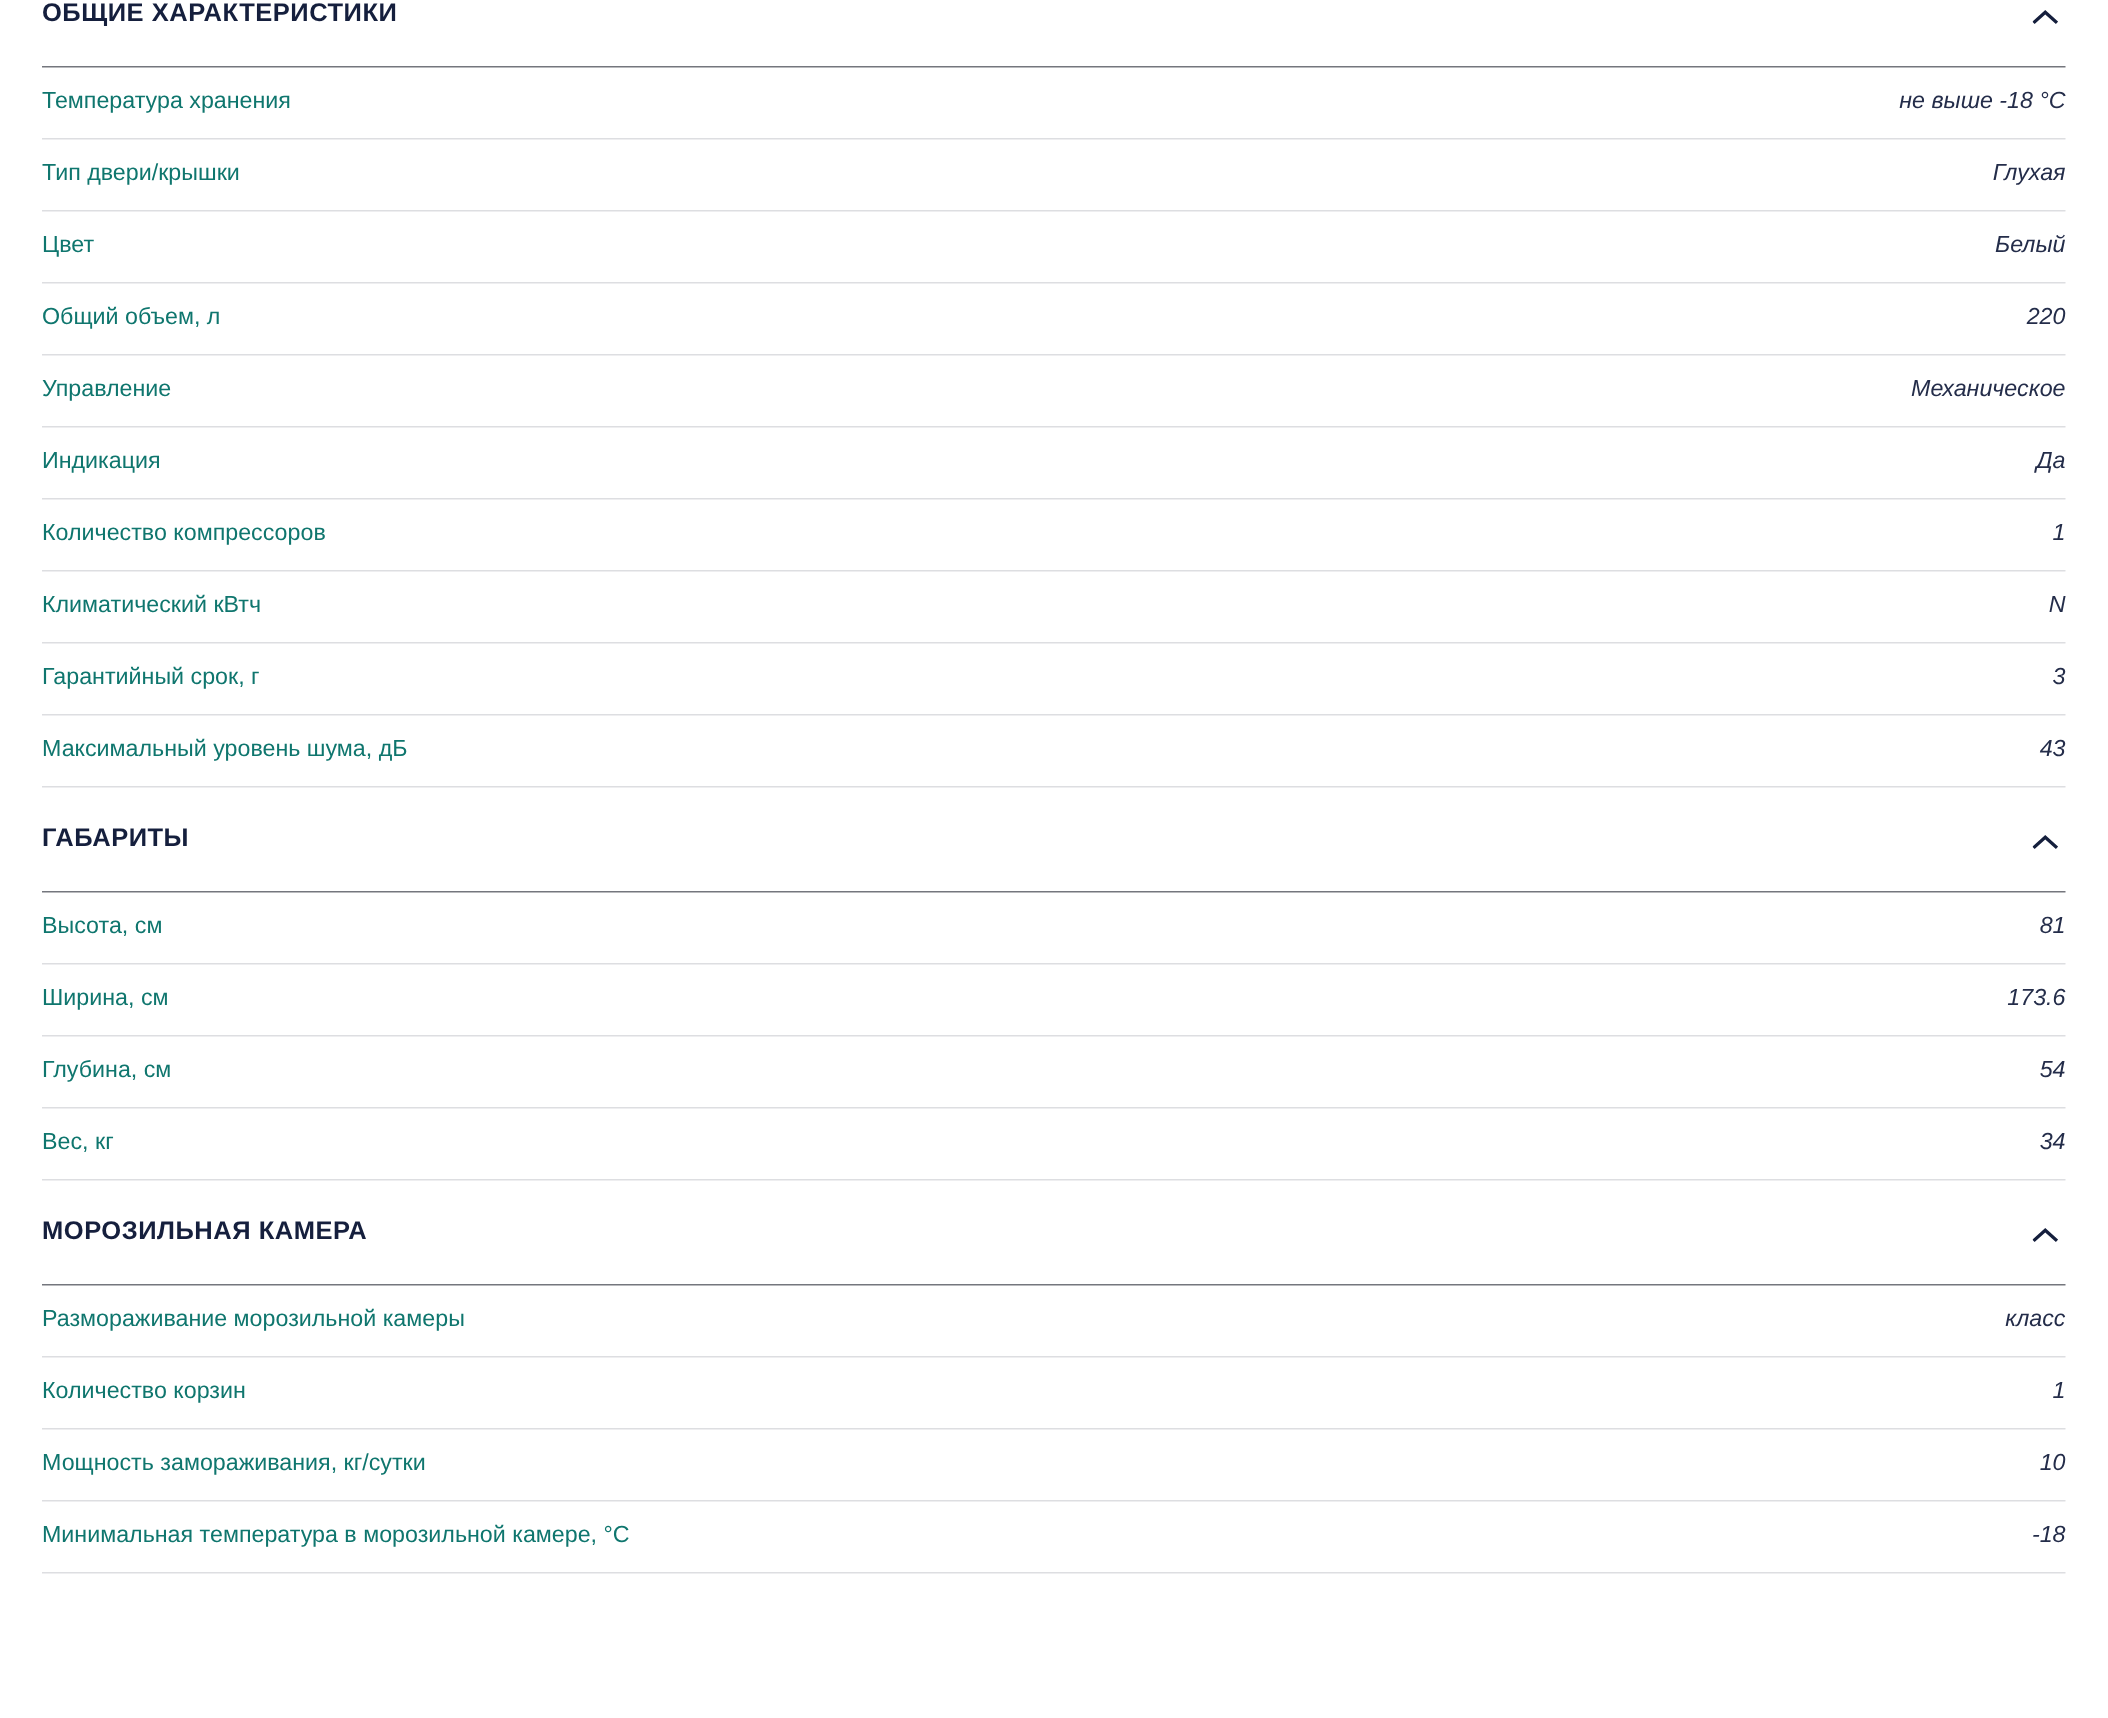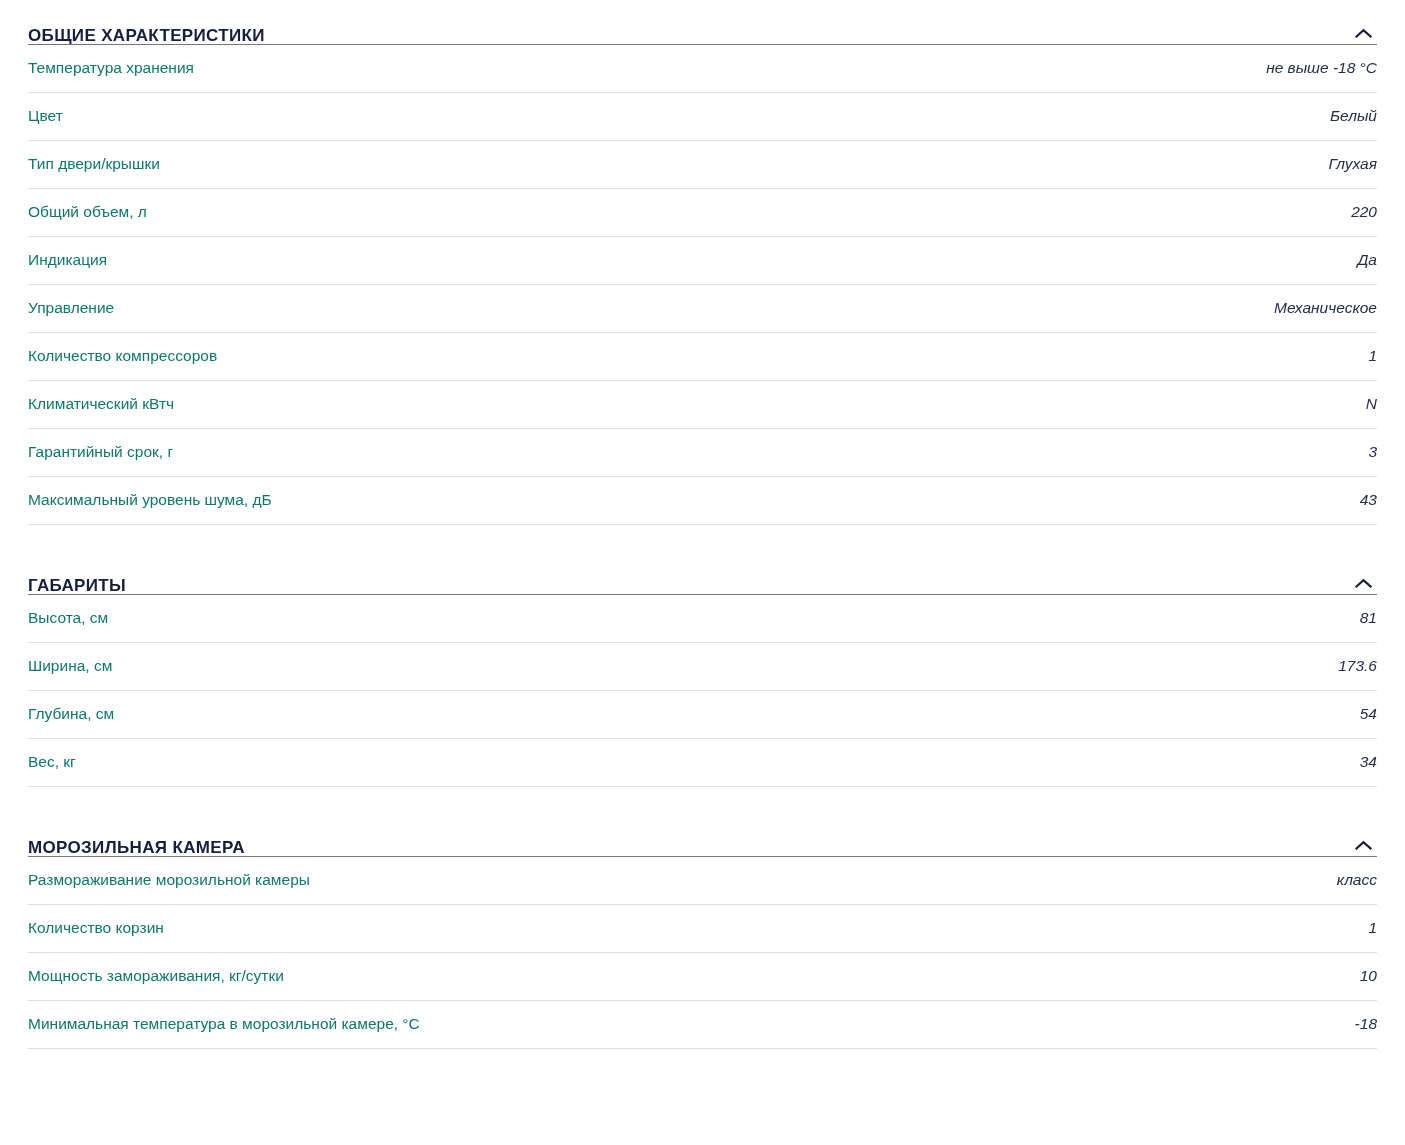--- a/index.html
+++ b/index.html
@@ -21,21 +21,21 @@
   .spec-sheet {
     width: 1405px;
     padding: 0 28px 0 28px;
   }
 
   
   .spec-section { width: 100%; }
 
   .section-header {
     display: flex;
-    align-items: flex-end;
+    align-items: flex-start;
     justify-content: space-between;
     height: 45px;
     cursor: pointer;
     border-bottom: 1px solid #74767d;
   }
   .section-title {
     font-size: 17px;
     font-weight: 700;
     letter-spacing: 0.35px;
     color: #151f3d;
@@ -95,38 +95,38 @@
           <svg width="17" height="11" viewBox="0 0 17 11">
             <path d="M1.5 8.5 L8.5 2.2 L15.5 8.5" fill="none" stroke="#151f3d" stroke-width="2.2" stroke-linecap="square" stroke-linejoin="miter"></path>
           </svg>
         </span>
       </div>
       <div class="spec-row">
         <div class="spec-label">Температура хранения</div>
         <div class="spec-value">не выше -18 °C</div>
       </div>
       <div class="spec-row">
+        <div class="spec-label">Тип двери/крышки</div>
+        <div class="spec-value">Глухая</div>
+      </div>
+      <div class="spec-row">
         <div class="spec-label">Цвет</div>
         <div class="spec-value">Белый</div>
-      </div>
-      <div class="spec-row">
-        <div class="spec-label">Тип двери/крышки</div>
-        <div class="spec-value">Глухая</div>
       </div>
       <div class="spec-row">
         <div class="spec-label">Общий объем, л</div>
         <div class="spec-value">220</div>
       </div>
       <div class="spec-row">
+        <div class="spec-label">Управление</div>
+        <div class="spec-value">Механическое</div>
+      </div>
+      <div class="spec-row">
         <div class="spec-label">Индикация</div>
         <div class="spec-value">Да</div>
-      </div>
-      <div class="spec-row">
-        <div class="spec-label">Управление</div>
-        <div class="spec-value">Механическое</div>
       </div>
       <div class="spec-row">
         <div class="spec-label">Количество компрессоров</div>
         <div class="spec-value">1</div>
       </div>
       <div class="spec-row">
         <div class="spec-label">Климатический кВтч</div>
         <div class="spec-value">N</div>
       </div>
       <div class="spec-row">

